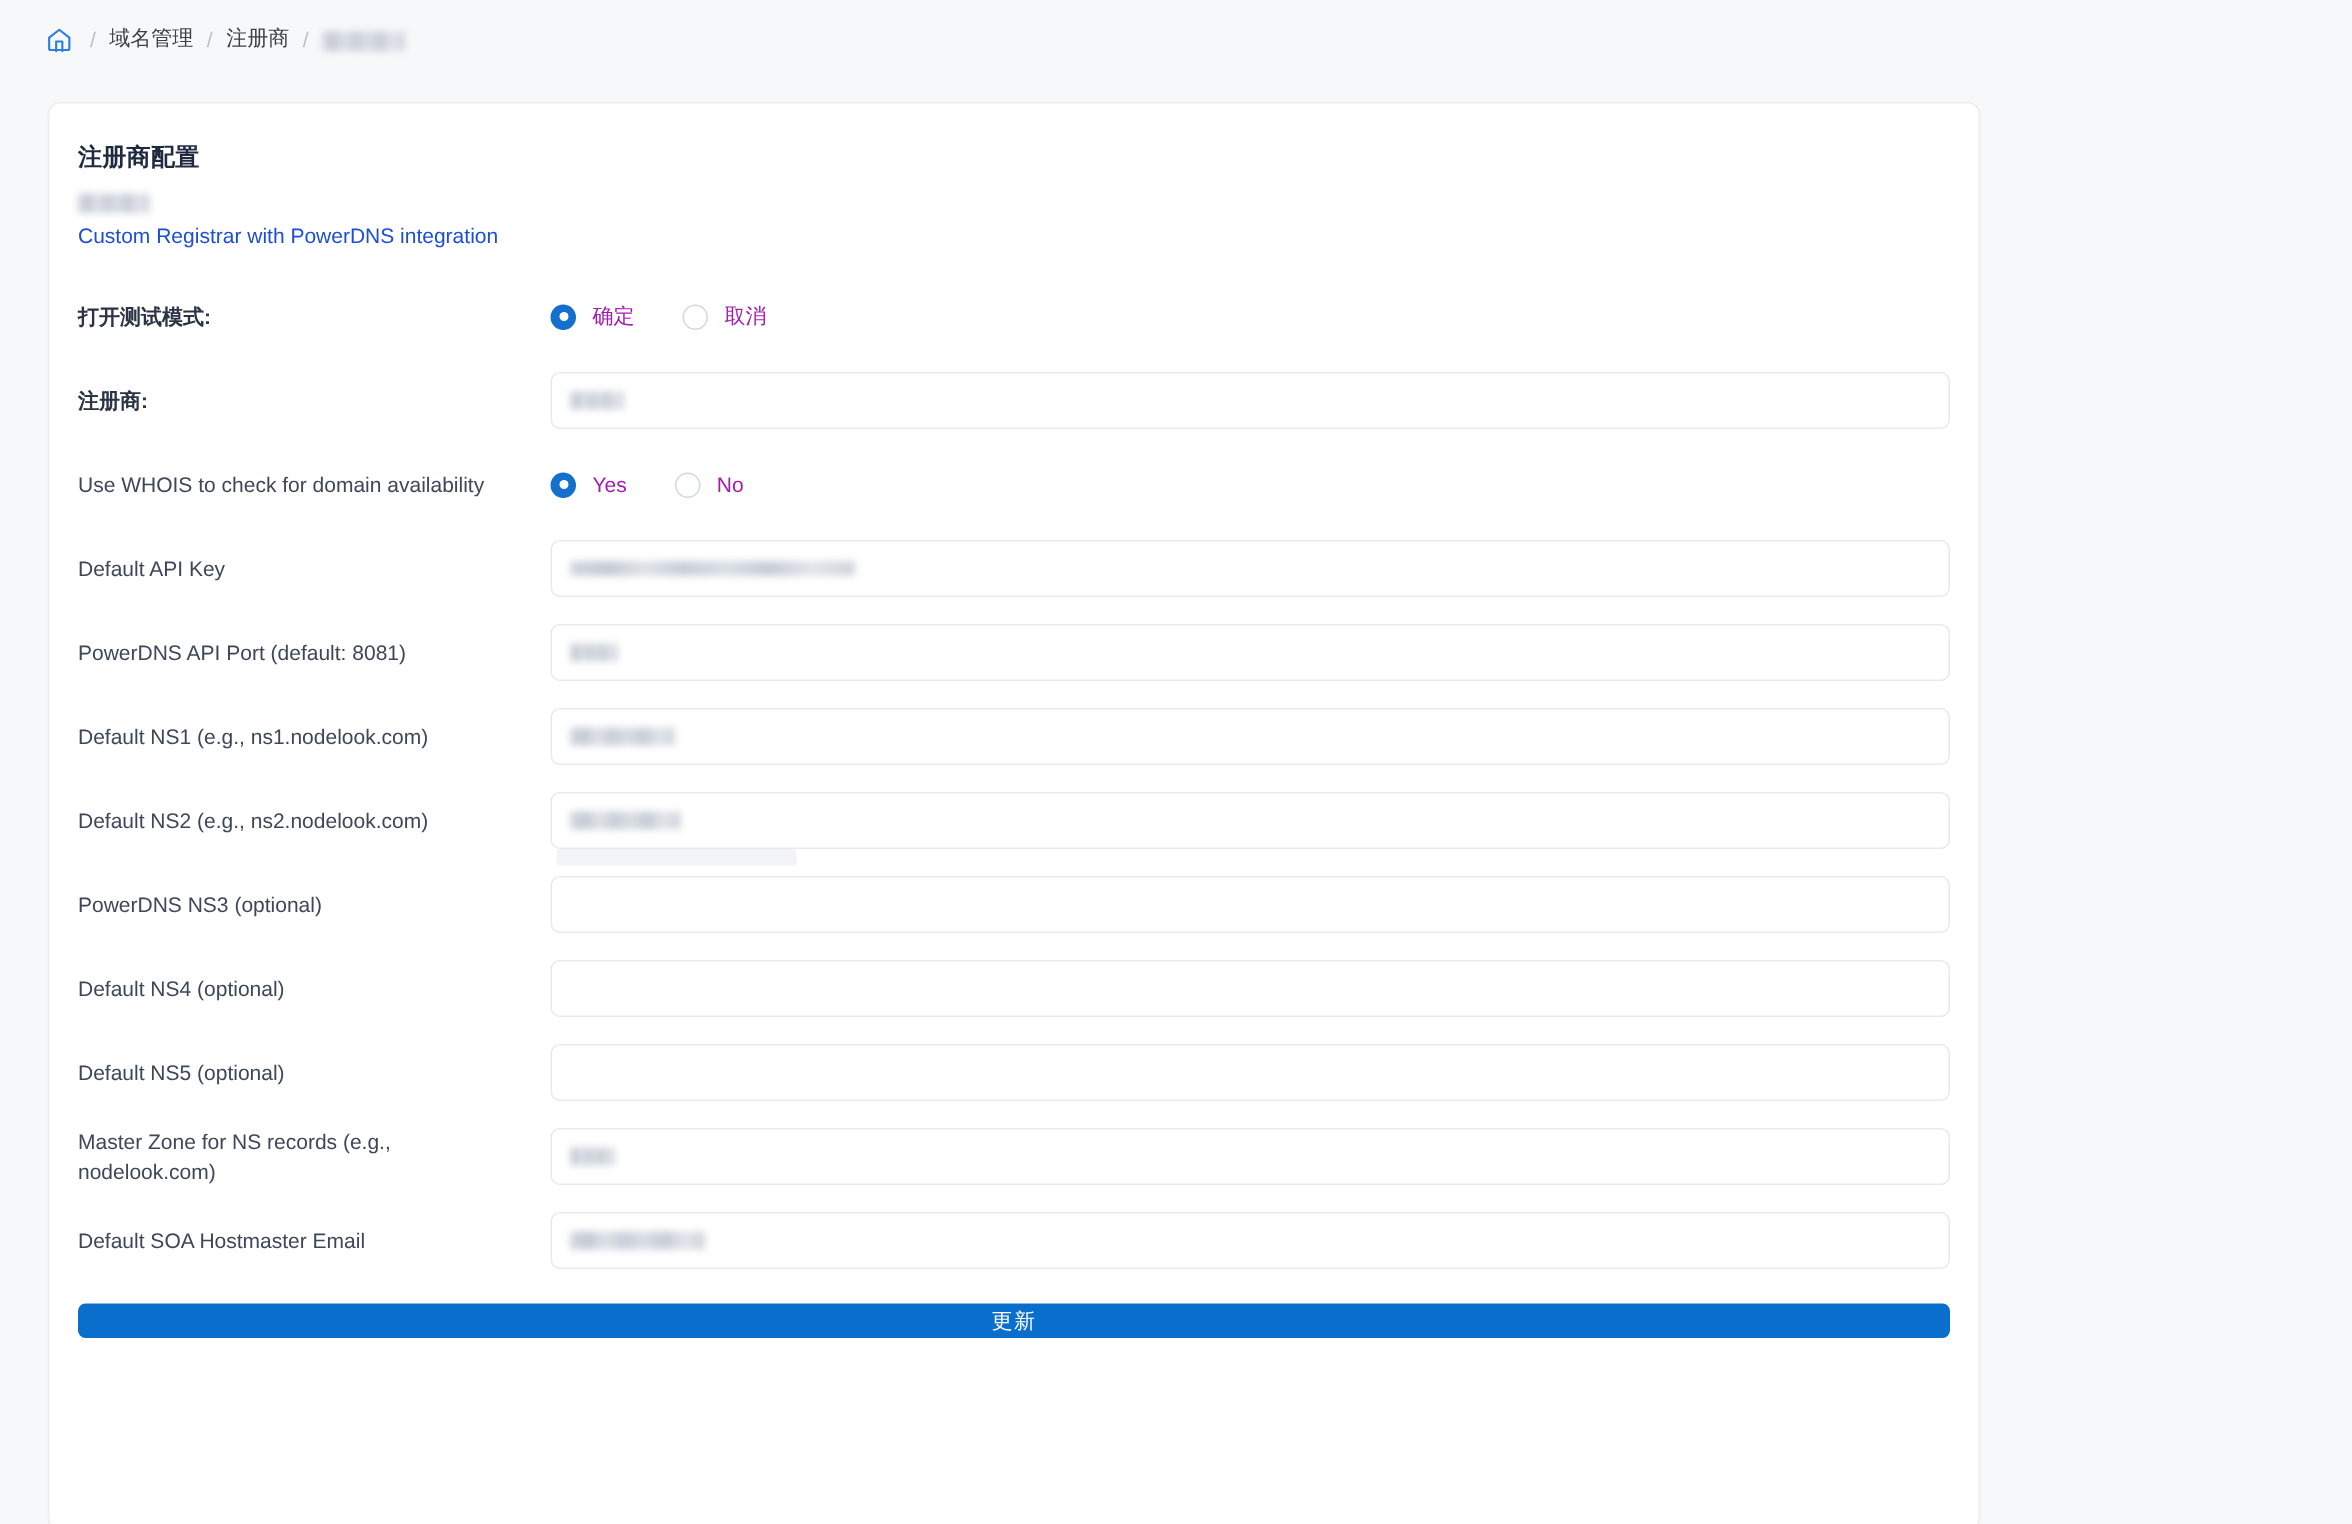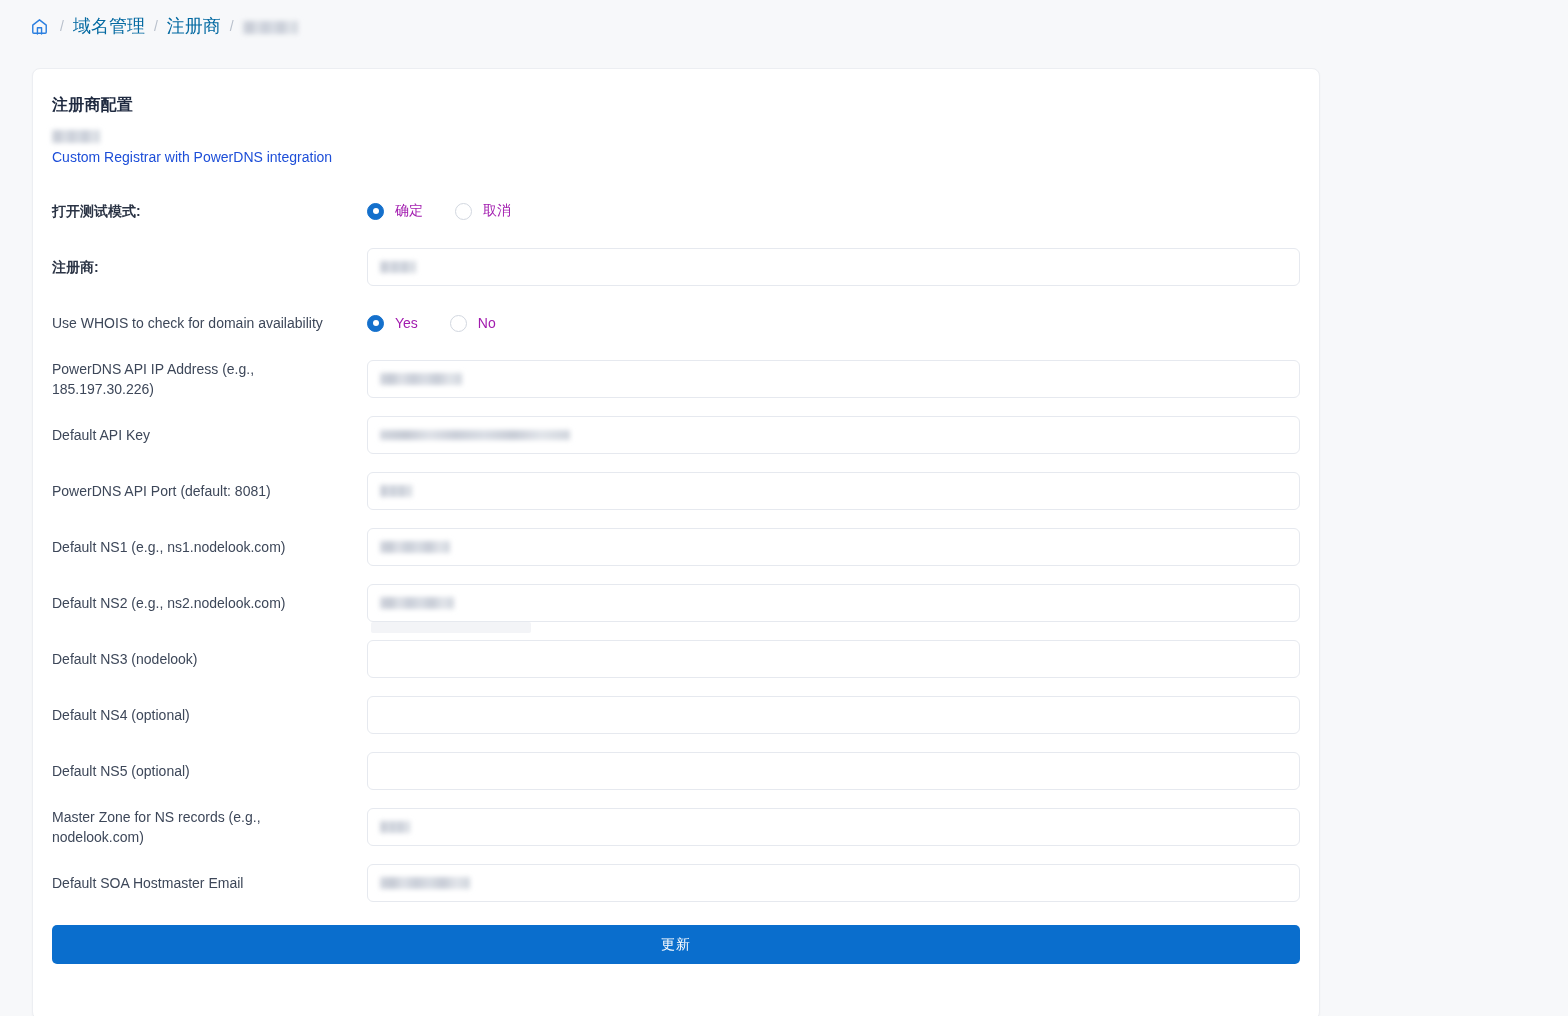--- a/index.html
+++ b/index.html
@@ -16,21 +16,21 @@
   .breadcrumb {
     height: 52px;
     display: flex;
     align-items: center;
     padding-left: 30px;
     font-size: 14px;
     color: #7a8499;
   }
   .bc-home { display: flex; align-items: center; margin-right: 2px; cursor: pointer; }
   .bc-sep { color: #b9c0cc; margin: 0 9px; font-size: 14px; }
-  .bc-link { color: #0369a1; cursor: pointer; font-size: 18px; }
+  .bc-link { color: #404040; cursor: pointer; font-size: 14px; }
   .bc-current { display: inline-block; }
 
   
   .redact {
     display: inline-block;
     background: linear-gradient(90deg,#d3d7df 0%,#c5cad4 14%,#dfe2e8 26%,#c9ced8 40%,#dadee5 55%,#c7ccd6 70%,#e2e5ea 85%,#d0d5dd 100%);
     filter: blur(2.6px);
     border-radius: 1px;
     vertical-align: middle;
   }
@@ -137,21 +137,21 @@
     height: 11px;
     background: #f3f4f7;
     border-radius: 2px;
     pointer-events: none;
   }
 
   
   .btn-update {
     margin-top: 14px;
     width: 100%;
-    height: 39px;
+    height: 23px;
     background: #0a6ecd;
     border: none;
     border-radius: 5px;
     color: #ffffff;
     font-size: 14px;
     font-family: "Liberation Sans", sans-serif;
     cursor: pointer;
     display: flex;
     align-items: center;
     justify-content: center;
@@ -226,28 +226,20 @@
               <span class="radio-label">Yes</span>
             </label>
             <label class="radio-opt">
               <span class="radio-dot"></span>
               <span class="radio-label">No</span>
             </label>
           </div>
         </div>
       </div>
 
-      <div class="row">
-        <div class="row-label">PowerDNS API IP Address (e.g., 185.197.30.226)</div>
-        <div class="row-field">
-          <div class="input">
-            <span class="redact" style="width:82px;height:12px;"></span>
-          </div>
-        </div>
-      </div>
 
       <div class="row">
         <div class="row-label">Default API Key</div>
         <div class="row-field">
           <div class="input">
             <span class="redact" style="width:190px;height:10px;"></span>
           </div>
         </div>
       </div>
 
@@ -273,21 +265,21 @@
         <div class="row-label">Default NS2 (e.g., ns2.nodelook.com)</div>
         <div class="row-field">
           <div class="input">
             <span class="redact" style="width:74px;height:12px;"></span>
           </div>
           <div class="ac-ghost"></div>
         </div>
       </div>
 
       <div class="row">
-        <div class="row-label">Default NS3 (nodelook)</div>
+        <div class="row-label">PowerDNS NS3 (optional)</div>
         <div class="row-field">
           <div class="input"></div>
         </div>
       </div>
 
       <div class="row">
         <div class="row-label">Default NS4 (optional)</div>
         <div class="row-field">
           <div class="input"></div>
         </div>

